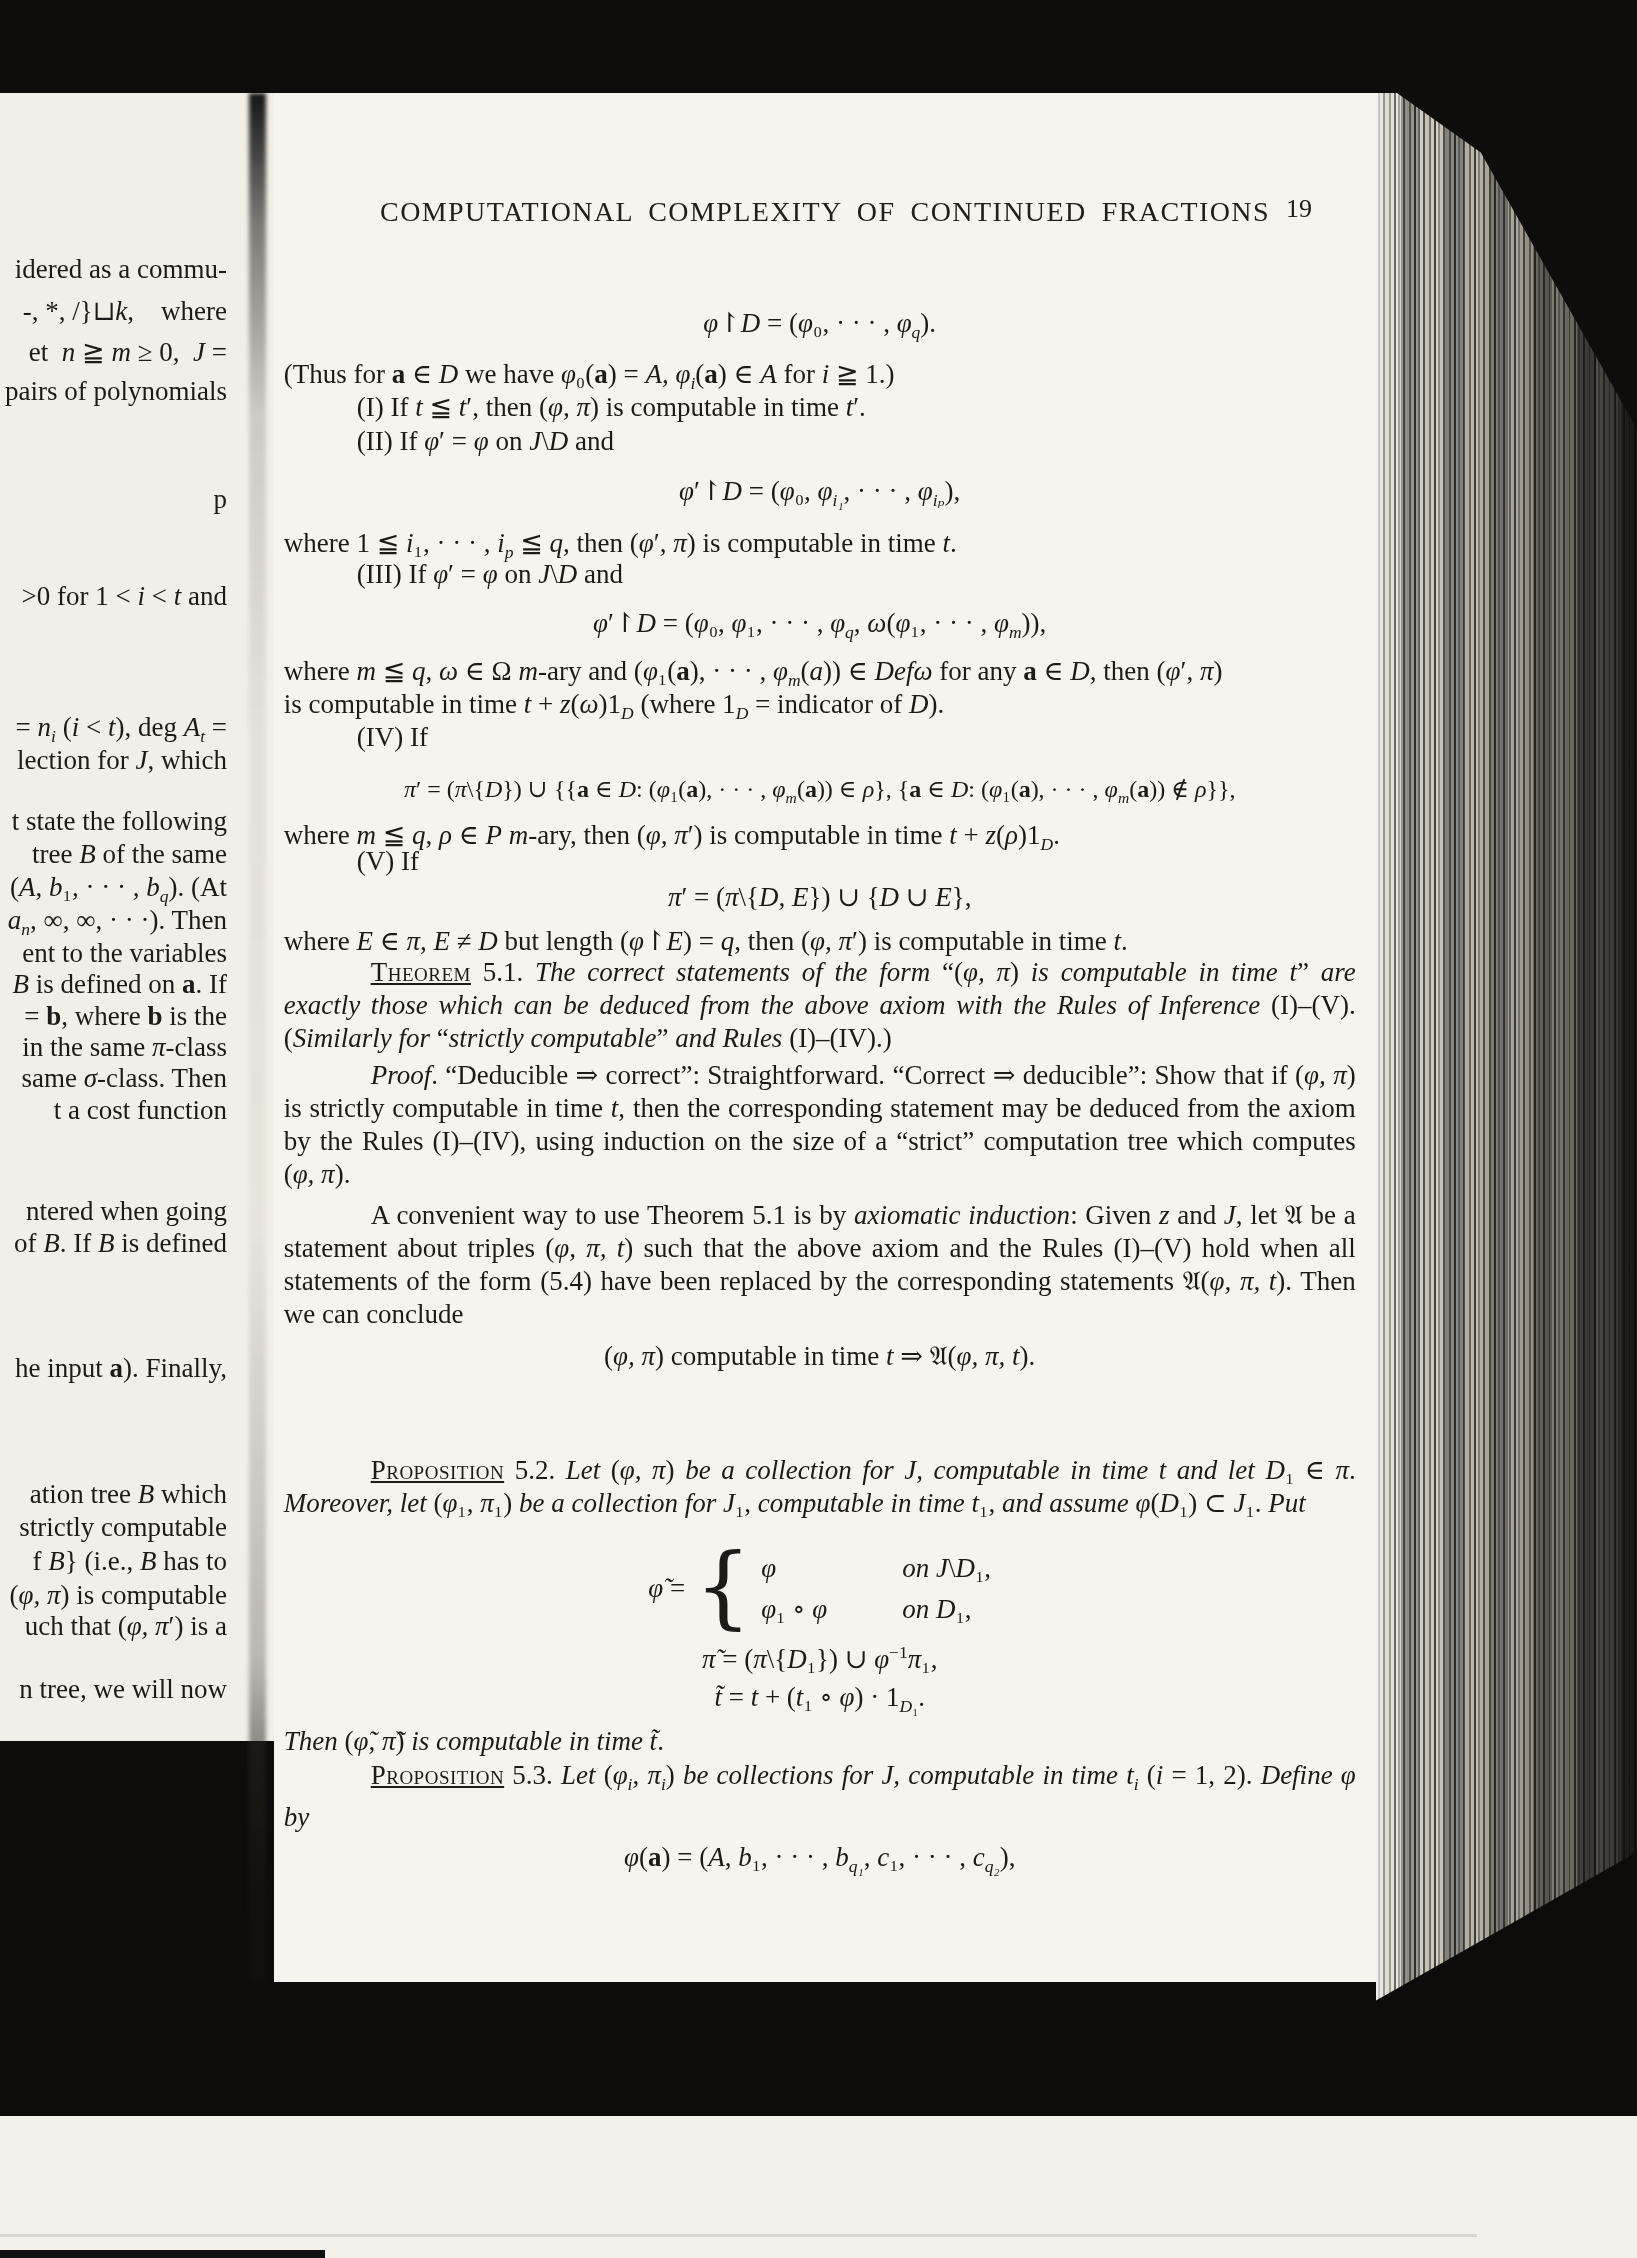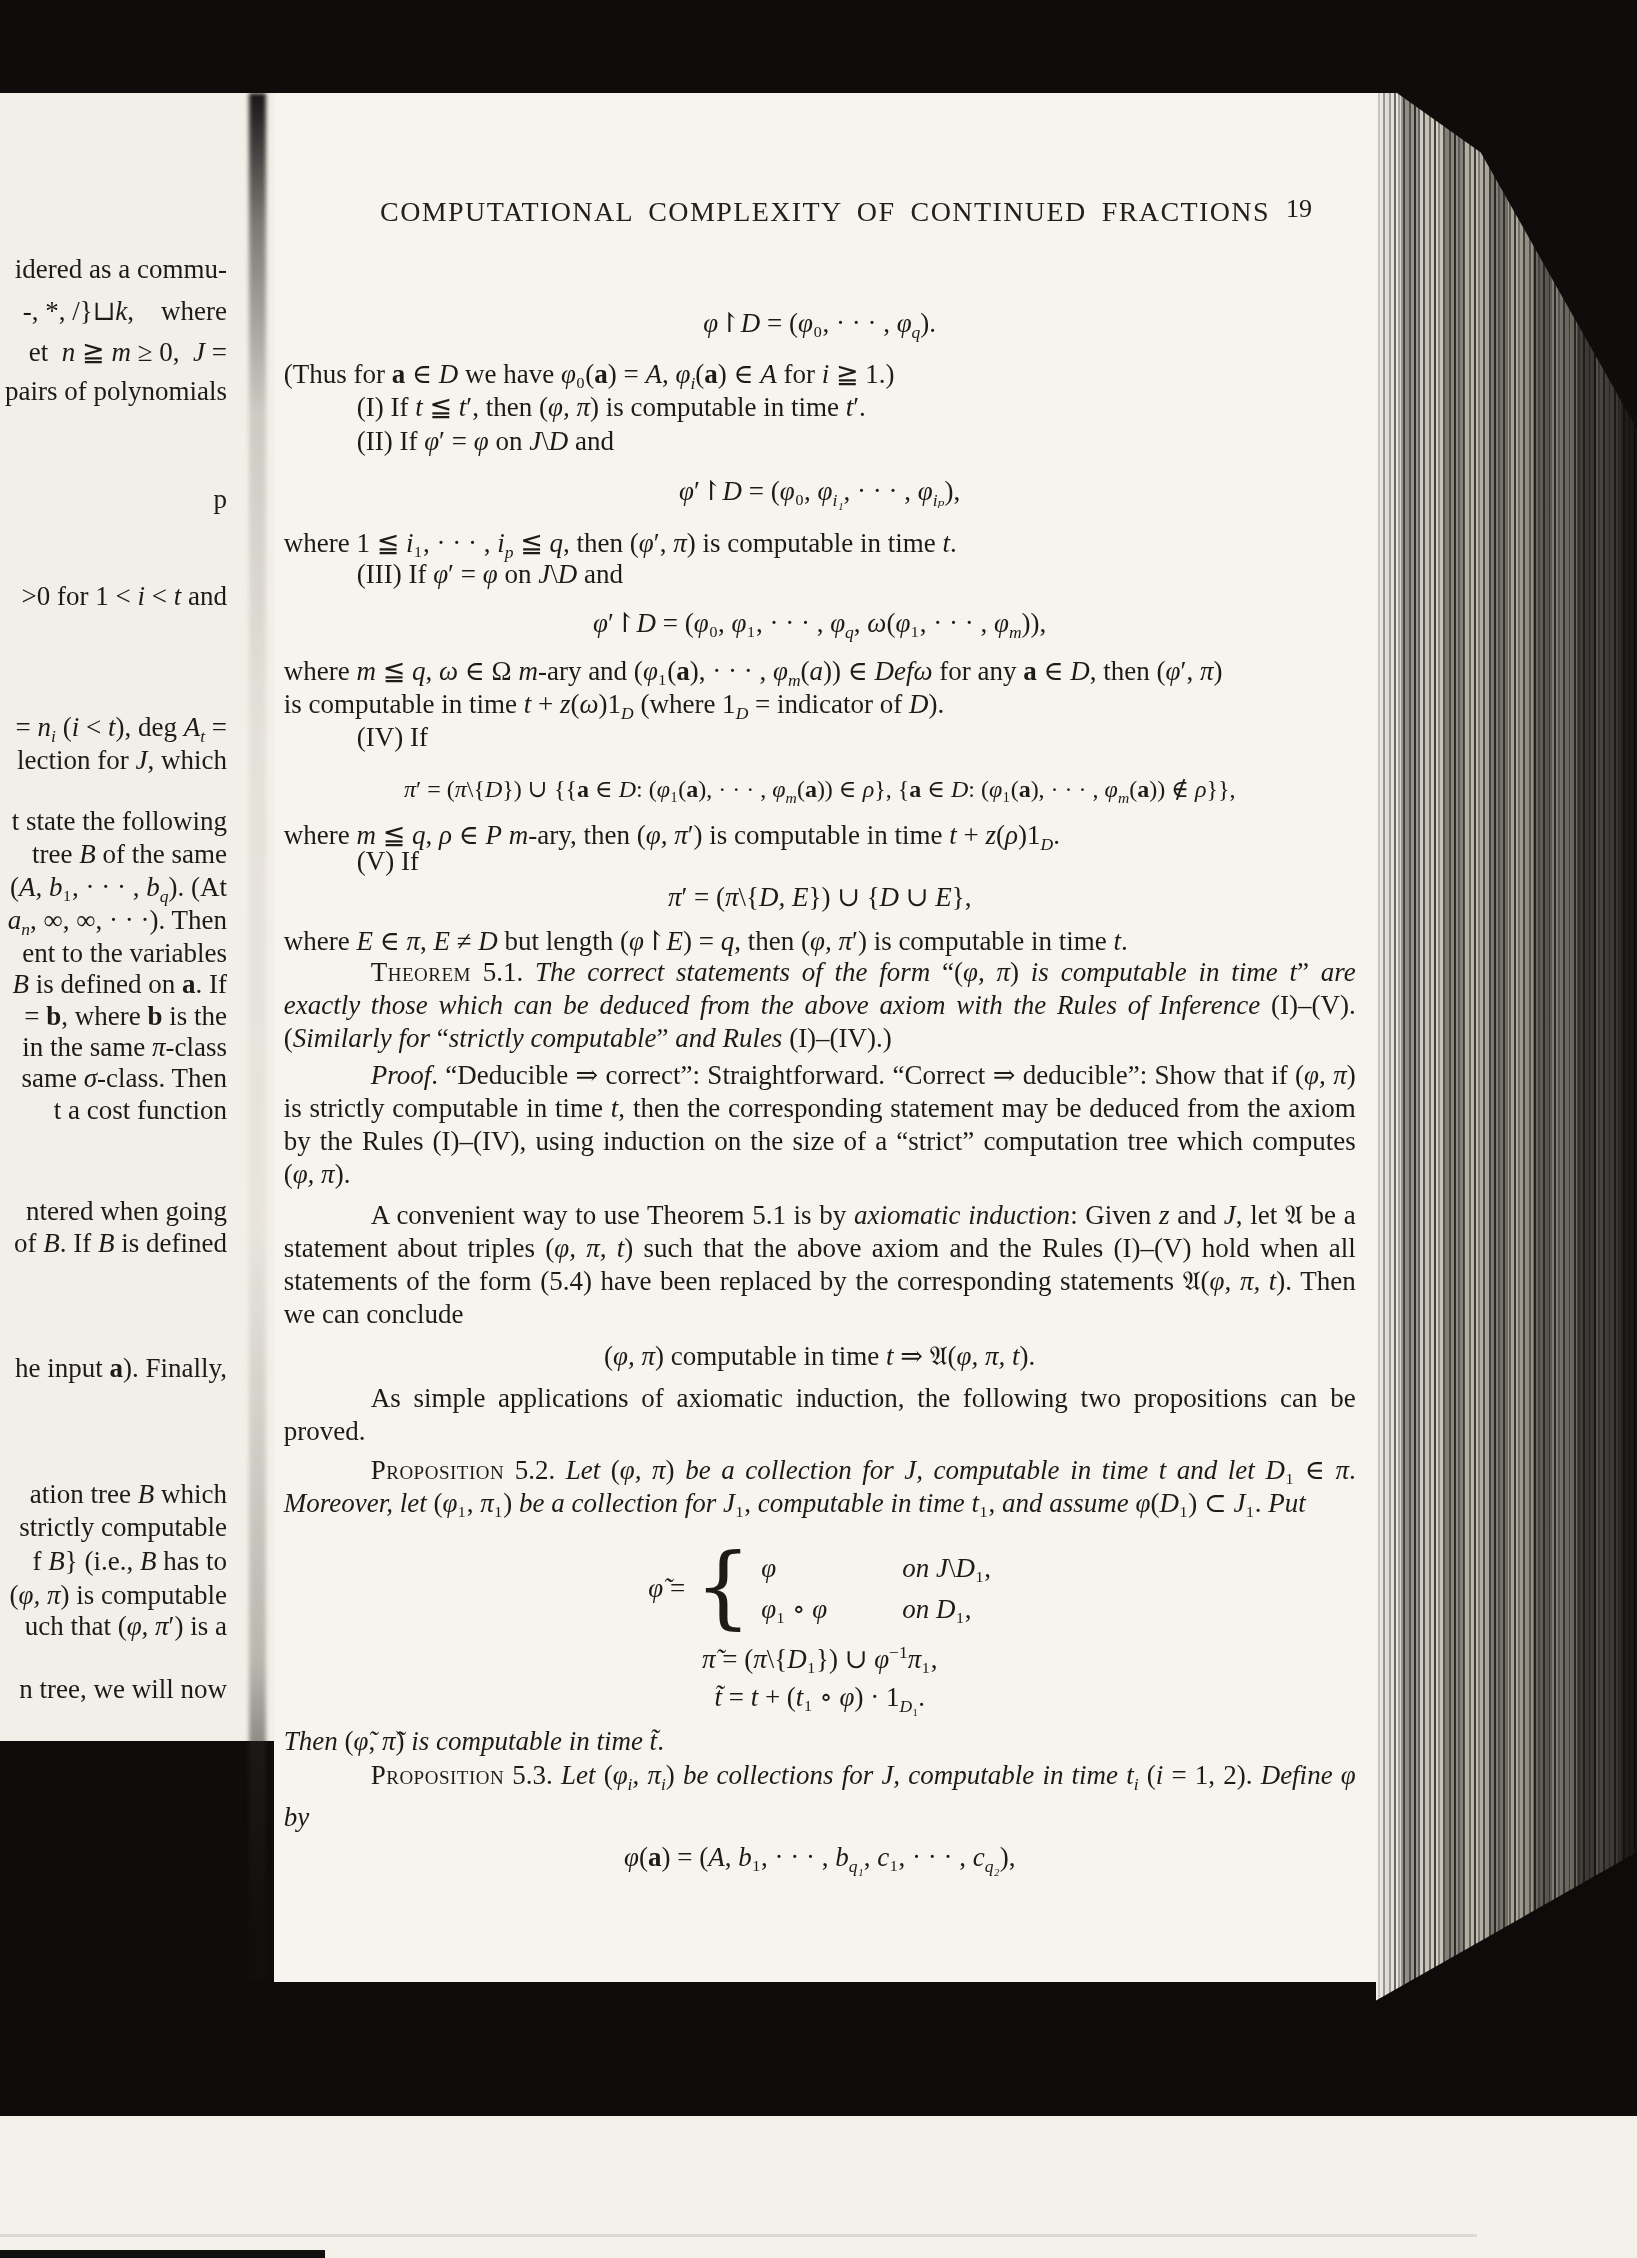--- a/index.html
+++ b/index.html
@@ -42,21 +42,21 @@
   .page-num{position:absolute;top:101px;right:64px;font-size:26px;}
   .line{
     position:absolute;left:9.7px;width:1072px;
     font-size:27px;line-height:33px;text-align:justify;
   }
   .indent{text-indent:87px;}
   .item{padding-left:73px;text-align:left;}
   .eq{text-align:center;text-indent:0;}
   .eq-small{font-size:24px;}
   .noj{text-align:left;}
-  .sc{font-variant:small-caps;letter-spacing:0.5px;}
+  .sc{font-variant:small-caps;letter-spacing:0.5px;text-decoration:underline;}
   sub{font-size:65%;}
   sup{font-size:65%;}
   
   .cases{display:inline-flex;align-items:center;text-align:left;}
   .cases .brace{
     font-size:89px;font-weight:400;line-height:.9;
     margin:0 9.7px 5.8px 9.7px;font-family:"DejaVu Serif",serif;
   }
   .cases .rows{display:grid;grid-template-columns:auto auto;column-gap:75px;row-gap:7.7px;}
   
@@ -136,21 +136,20 @@
   <div class="line item" style="top:628px">(IV)  If</div>
   <div class="line eq eq-small" style="top:680px"><i>π</i>′ = (<i>π</i>\{<i>D</i>}) ∪ {{<b>a</b> ∈ <i>D</i>: (<i>φ</i>₁(<b>a</b>), · · · , <i>φ<sub>m</sub></i>(<b>a</b>)) ∈ <i>ρ</i>}, {<b>a</b> ∈ <i>D</i>: (<i>φ</i>₁(<b>a</b>), · · · , <i>φ<sub>m</sub></i>(<b>a</b>)) ∉ <i>ρ</i>}},</div>
   <div class="line noj" style="top:726px">where <i>m</i> ≦ <i>q</i>, <i>ρ</i> ∈ <i>P</i> <i>m</i>-ary, then (<i>φ, π</i>′) is computable in time <i>t</i> + <i>z</i>(<i>ρ</i>)1<sub><i>D</i></sub>.</div>
   <div class="line item" style="top:752px">(V)  If</div>
   <div class="line noj" style="top:832px">where <i>E</i> ∈ <i>π</i>, <i>E</i> ≠ <i>D</i> but length (<i>φ</i>↾<i>E</i>) = <i>q</i>, then (<i>φ, π</i>′) is computable in time <i>t</i>.</div>
   <div class="line eq" style="top:788px"><i>π</i>′ = (<i>π</i>\{<i>D, E</i>}) ∪ {<i>D</i> ∪ <i>E</i>},</div>
   <div class="line indent" style="top:863px"><span class="sc">Theorem</span> 5.1. <i>The correct statements of the form</i> “(<i>φ, π</i>) <i>is computable in time t</i>” <i>are exactly those which can be deduced from the above axiom with the Rules of Inference</i> (I)–(V). (<i>Similarly for</i> “<i>strictly computable</i>” <i>and Rules</i> (I)–(IV).)</div>
   <div class="line indent" style="top:966px"><i>Proof</i>.  “Deducible ⇒ correct”:  Straightforward.  “Correct ⇒ deducible”:  Show that if (<i>φ, π</i>) is strictly computable in time <i>t</i>, then the corresponding statement may be deduced from the axiom by the Rules (I)–(IV), using induction on the size of a “strict” computation tree which computes (<i>φ, π</i>).</div>
   <div class="line indent" style="top:1106px">A convenient way to use Theorem 5.1 is by <i>axiomatic induction</i>: Given <i>z</i> and <i>J</i>, let 𝔄 be a statement about triples (<i>φ, π, t</i>) such that the above axiom and the Rules (I)–(V) hold when all statements of the form (5.4) have been replaced by the corresponding statements 𝔄(<i>φ, π, t</i>). Then we can conclude</div>
   <div class="line eq" style="top:1247px">(<i>φ, π</i>) computable in time <i>t</i> ⇒ 𝔄(<i>φ, π, t</i>).</div>
-  <div class="line indent" style="top:1289px">As simple applications of axiomatic induction, the following two propositions can be proved.</div>
   <div class="line indent" style="top:1361px"><span class="sc">Proposition</span> 5.2. <i>Let</i> (<i>φ, π</i>) <i>be a collection for J, computable in time t and let</i> <i>D</i>₁ ∈ <i>π</i>. <i>Moreover, let</i> (<i>φ</i>₁, <i>π</i>₁) <i>be a collection for J</i>₁, <i>computable in time t</i>₁, <i>and assume</i> <i>φ</i>(<i>D</i>₁) ⊂ <i>J</i>₁. <i>Put</i></div>
 
   <div class="line eq" style="top:1453px">
     <span class="cases">
       <span><i>φ̃</i> =</span>
       <span class="brace">{</span>
       <span class="rows">
         <span><i>φ</i></span>
         <span><i>on J</i>\<i>D</i>₁,</span>
         <span><i>φ</i>₁ ∘ <i>φ</i></span>

